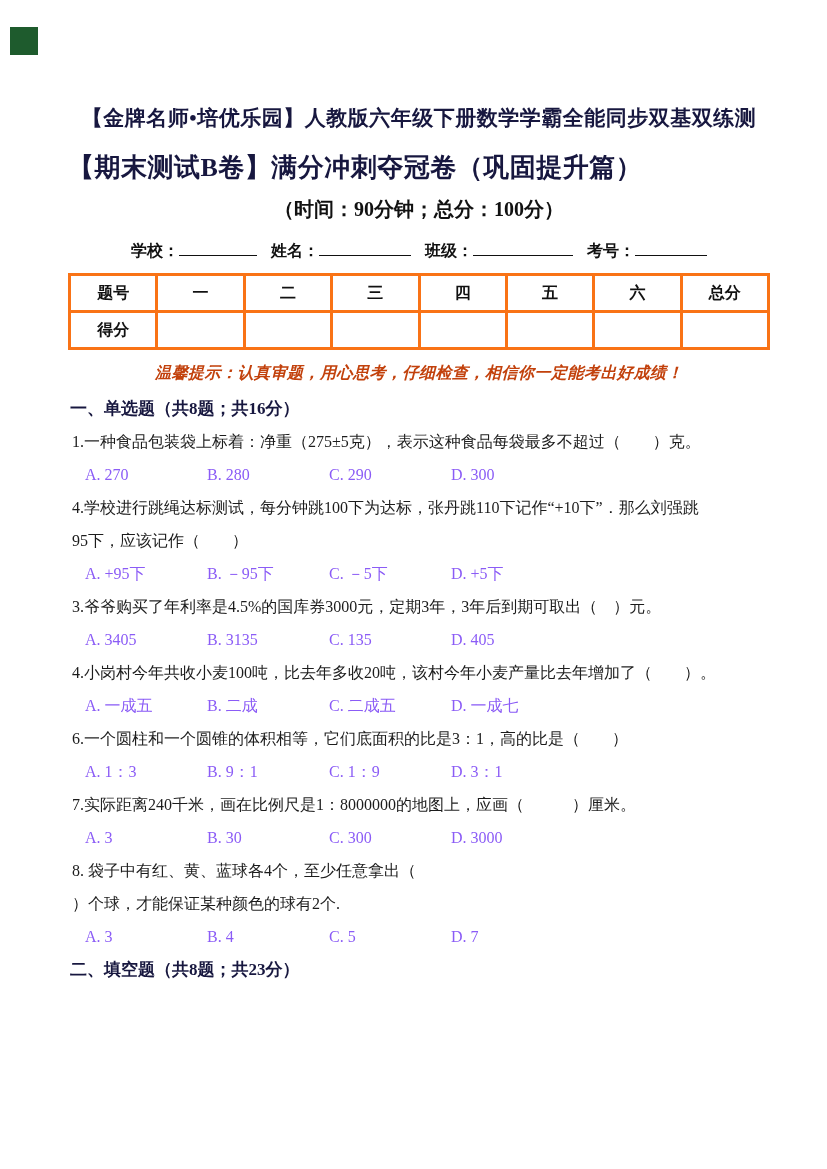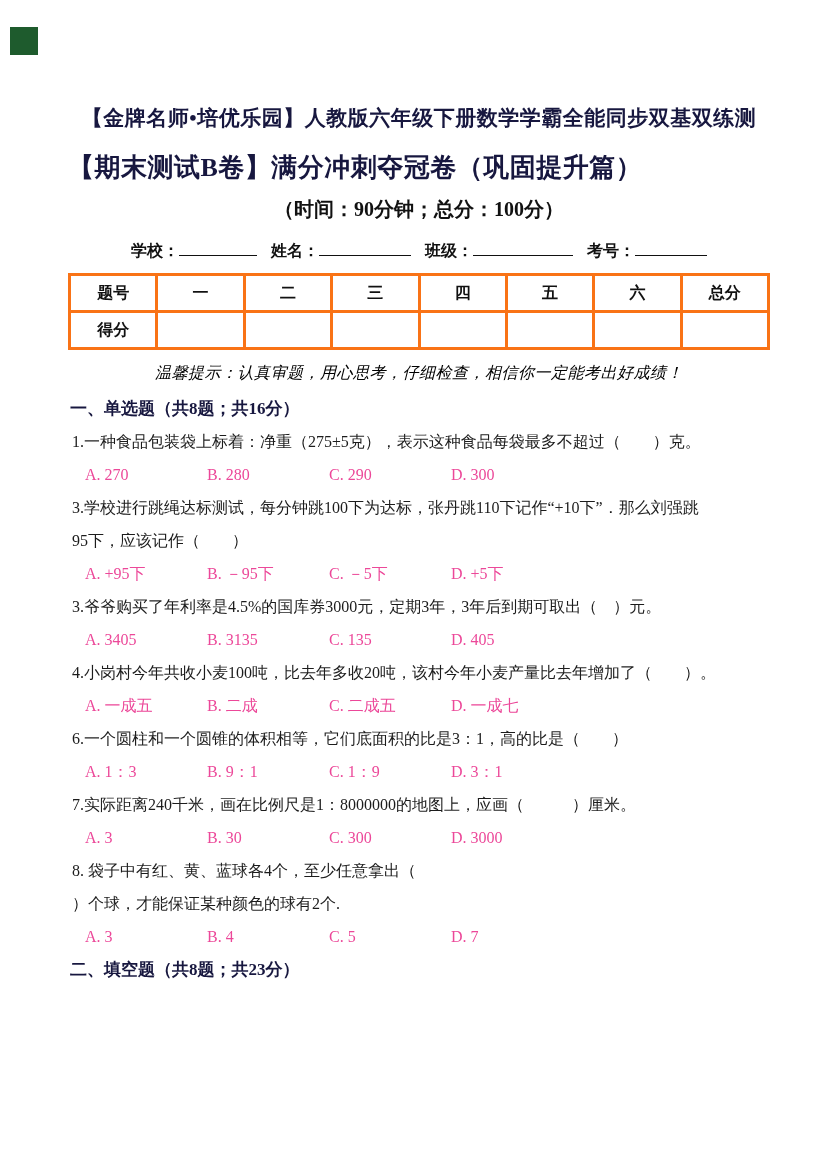--- a/index.html
+++ b/index.html
@@ -44,33 +44,33 @@
   .blank.w4{width:72px;margin-right:0;}
   table.score{
     width:100%;border-collapse:collapse;table-layout:fixed;
     margin-top:9px;border:2px solid #111111;
   }
   table.score td{
     border:3px solid #f97316;height:32px;text-align:center;
     font-size:16px;font-weight:bold;color:#111111;
   }
   .reminder{
-    text-align:center;color:#000000;font-size:16px;font-weight:normal;
+    text-align:center;color:#c2410c;font-size:16px;font-weight:bold;
     font-style:italic;line-height:26px;margin-top:10px;letter-spacing:0.5px;
   }
   .body-lines{margin-top:6px;font-size:16px;}
   .sec-heading{
     font-weight:bold;color:#17173f;font-size:17px;line-height:33px;
     padding-left:2px;
   }
   .q-text{
     line-height:33px;color:#1c1c1c;padding-left:4px;
     white-space:pre-wrap;
   }
-  .q-options{line-height:33px;color:#ec4899;padding-left:17px;}
+  .q-options{line-height:33px;color:#8b5cf6;padding-left:17px;}
   .opt{display:inline-block;min-width:122px;}
   .opt:last-child{min-width:0;}
 </style>
 </head>
 <body>
 
 <div class="page">
   <div class="corner-square"></div>
 
   <div class="content">
@@ -113,21 +113,21 @@
       <div class="sec-heading">一、单选题（共8题；共16分）</div>
 
       <div>
         <div class="q-text">1.一种食品包装袋上标着：净重（275±5克），表示这种食品每袋最多不超过（　　）克。</div>
         <div class="q-options">
           <span class="opt">A. 270</span><span class="opt">B. 280</span><span class="opt">C. 290</span><span class="opt">D. 300</span>
         </div>
       </div>
 
       <div>
-        <div class="q-text">3.学校进行跳绳达标测试，每分钟跳100下为达标，张丹跳110下记作“+10下”．那么刘强跳
+        <div class="q-text">4.学校进行跳绳达标测试，每分钟跳100下为达标，张丹跳110下记作“+10下”．那么刘强跳
 95下，应该记作（　　）</div>
         <div class="q-options">
           <span class="opt">A. +95下</span><span class="opt">B. －95下</span><span class="opt">C. －5下</span><span class="opt">D. +5下</span>
         </div>
       </div>
 
       <div>
         <div class="q-text">3.爷爷购买了年利率是4.5%的国库券3000元，定期3年，3年后到期可取出（　）元。</div>
         <div class="q-options">
           <span class="opt">A. 3405</span><span class="opt">B. 3135</span><span class="opt">C. 135</span><span class="opt">D. 405</span>

